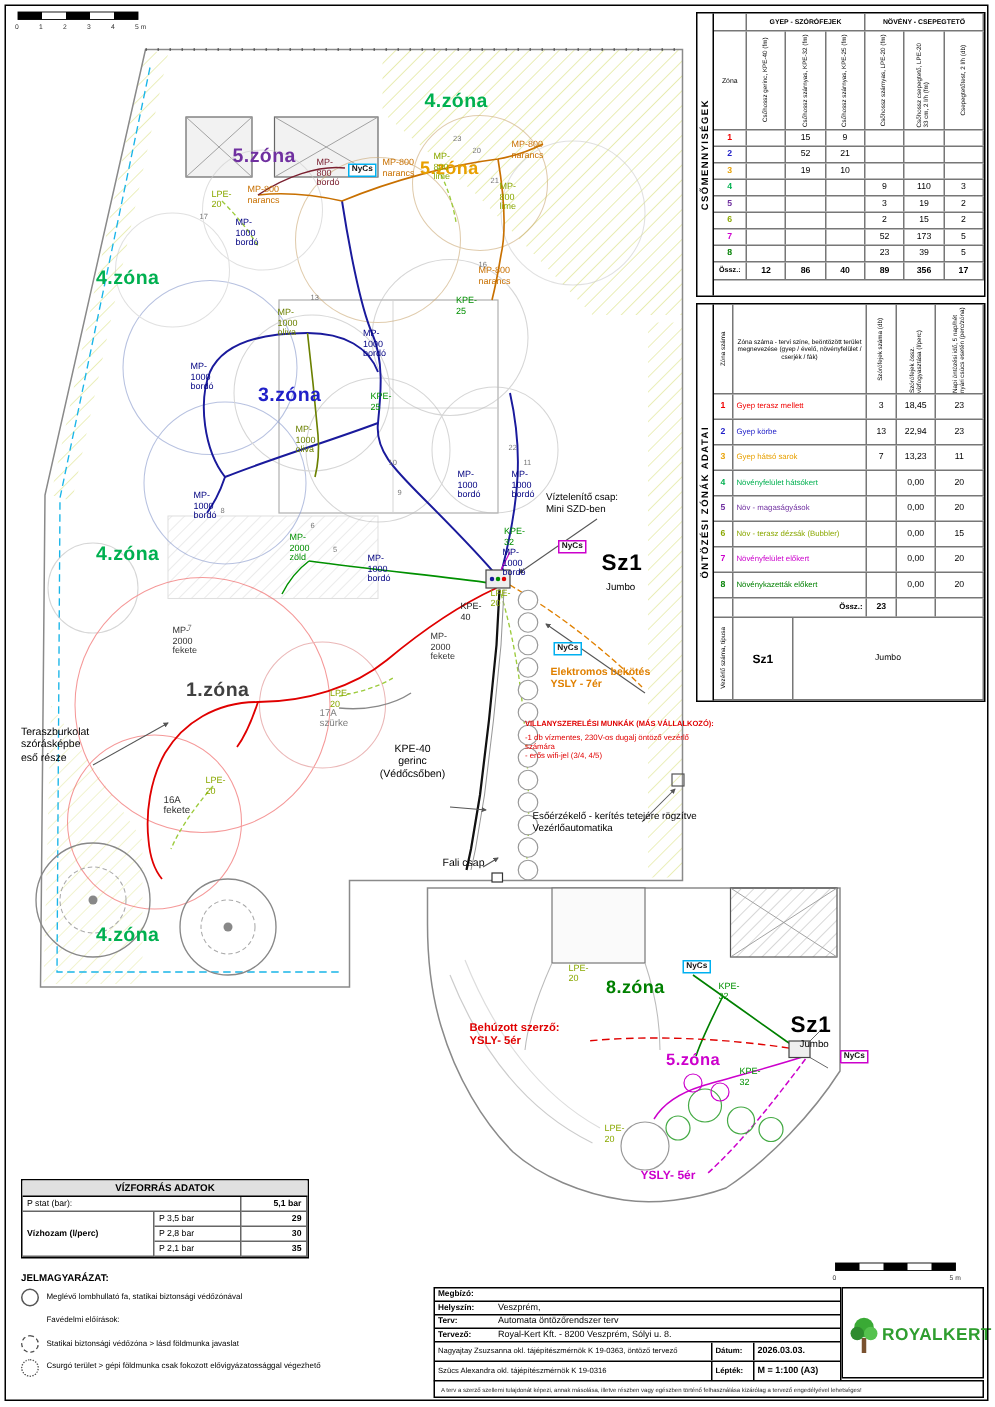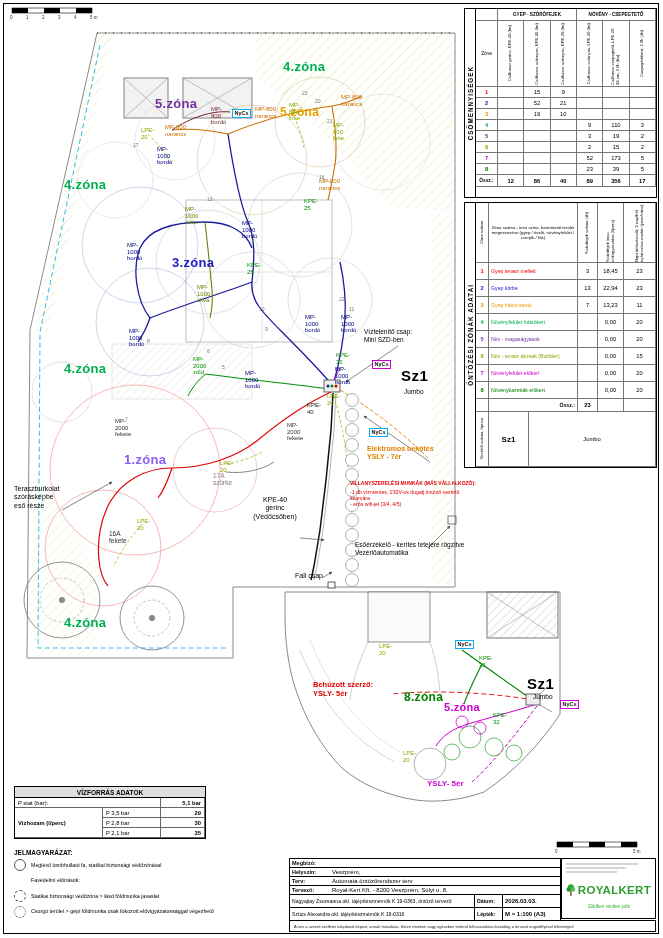--- a/index.html
+++ b/index.html
@@ -54,21 +54,21 @@
   .tblock{position:absolute;left:289px;top:858px;width:272px;border:1px solid #000;background:#fff;z-index:20}
   .trow{display:flex;border-bottom:.5px solid #000;align-items:center;height:9px;overflow:hidden}
   .tlab{width:40px;font-size:5.5px;font-weight:bold;padding-left:2px;flex:none}
   .tval{font-size:6px;padding-left:2px;white-space:nowrap}
   .tdrow{height:12.5px}
   .tdes{flex:1;font-size:5.1px;padding-left:2px}
   .tmlab{width:28px;font-size:5.2px;font-weight:bold;border-left:.5px solid #000;align-self:stretch;display:flex;align-items:center;padding-left:2px;flex:none}
   .tmval{width:58px;font-size:6px;font-weight:bold;border-left:.5px solid #000;align-self:stretch;display:flex;align-items:center;padding-left:2px;flex:none}
   .copyright{position:absolute;left:289px;top:920px;width:367px;height:12px;border:1px solid #000;font-size:4px;display:flex;align-items:center;padding:0 4px;background:#fff;color:#222;z-index:20;overflow:hidden}
   
-  .logobox{position:absolute;left:561px;top:858px;width:95px;height:61px;border:1px solid #000;background:#fff;padding:3px 4px;display:flex;flex-direction:column;z-index:20}
+  .logobox{position:absolute;left:561px;top:858px;width:95px;height:61px;border:1px solid #000;background:#fff;padding:3px 4px;display:flex;flex-direction:row;z-index:20}
   .cbar{height:2px;background:#d5d5d5;margin:1px 0;width:85%}
   .logorow{display:flex;align-items:center;gap:2px;margin-top:3px}
   .logoname{font-size:11.5px;font-weight:bold;color:#2f9e2f;letter-spacing:.3px}
   .tagline{font-size:4.5px;color:#3aaa35;margin-top:1px;padding-left:22px}
   .tick{position:absolute;font-size:4.5px;color:#333;z-index:10}
 </style>
 </head>
 <body>
 
 <svg class="plan" width="663" height="938" viewBox="0 0 663 938">
@@ -257,23 +257,23 @@
 <span class="tick" style="left:633px;top:849px">5 m</span>
 
 <div class="layer">
 
 <div class="zl" style="left: 155px; top: 60px; color: rgb(112, 48, 160); font-size: 13px; margin-top: 37px;">5.zóna</div>
     <div class="zl" style="left: 283px; top: 60px; color: rgb(0, 176, 80); font-size: 13px;">4.zóna</div>
     <div class="zl" style="left: 280px; top: 106px; color: rgb(232, 160, 0); font-size: 12px;">5.zóna</div>
     <div class="zl" style="left: 64px; top: 178px; color: rgb(0, 176, 80); font-size: 13px;">4.zóna</div>
     <div class="zl" style="left: 172px; top: 256px; color: rgb(32, 32, 200); font-size: 13px;">3.zóna</div>
     <div class="zl" style="left: 64px; top: 362px; color: rgb(0, 176, 80); font-size: 13px;">4.zóna</div>
-    <div class="zl" style="left: 124px; top: 453px; color: #8b5cf6; font-size: 13px;">1.zóna</div>
+    <div class="zl" style="left: 124px; top: 453px; color: #404040; font-size: 13px;">1.zóna</div>
     <div class="zl" style="left: 64px; top: 616px; color: rgb(0, 176, 80); font-size: 13px;">4.zóna</div>
-    <div class="zl" style="left: 404px; top: 652px; color: rgb(0, 128, 0); font-size: 12px; margin-top: 39px;">8.zóna</div>
+    <div class="zl" style="left: 404px; top: 652px; color: rgb(0, 128, 0); font-size: 12px;">8.zóna</div>
     <div class="zl" style="left: 444px; top: 702px; color: rgb(204, 0, 204); font-size: 11px;">5.zóna</div>
   </div>
 
 <div class="layer">
 
 <div class="lbl" style="left: 141px; top: 127px; color: rgb(138, 168, 0); font-size: 6px;">LPE-20</div>
     <div class="lbl" style="left: 165px; top: 124px; color: rgb(200, 112, 0); font-size: 6px;">MP-800
 narancs</div>
     <div class="lbl" style="left: 157px; top: 146px; color: rgb(0, 0, 128); font-size: 6px;">MP-1000
 bordó</div>

